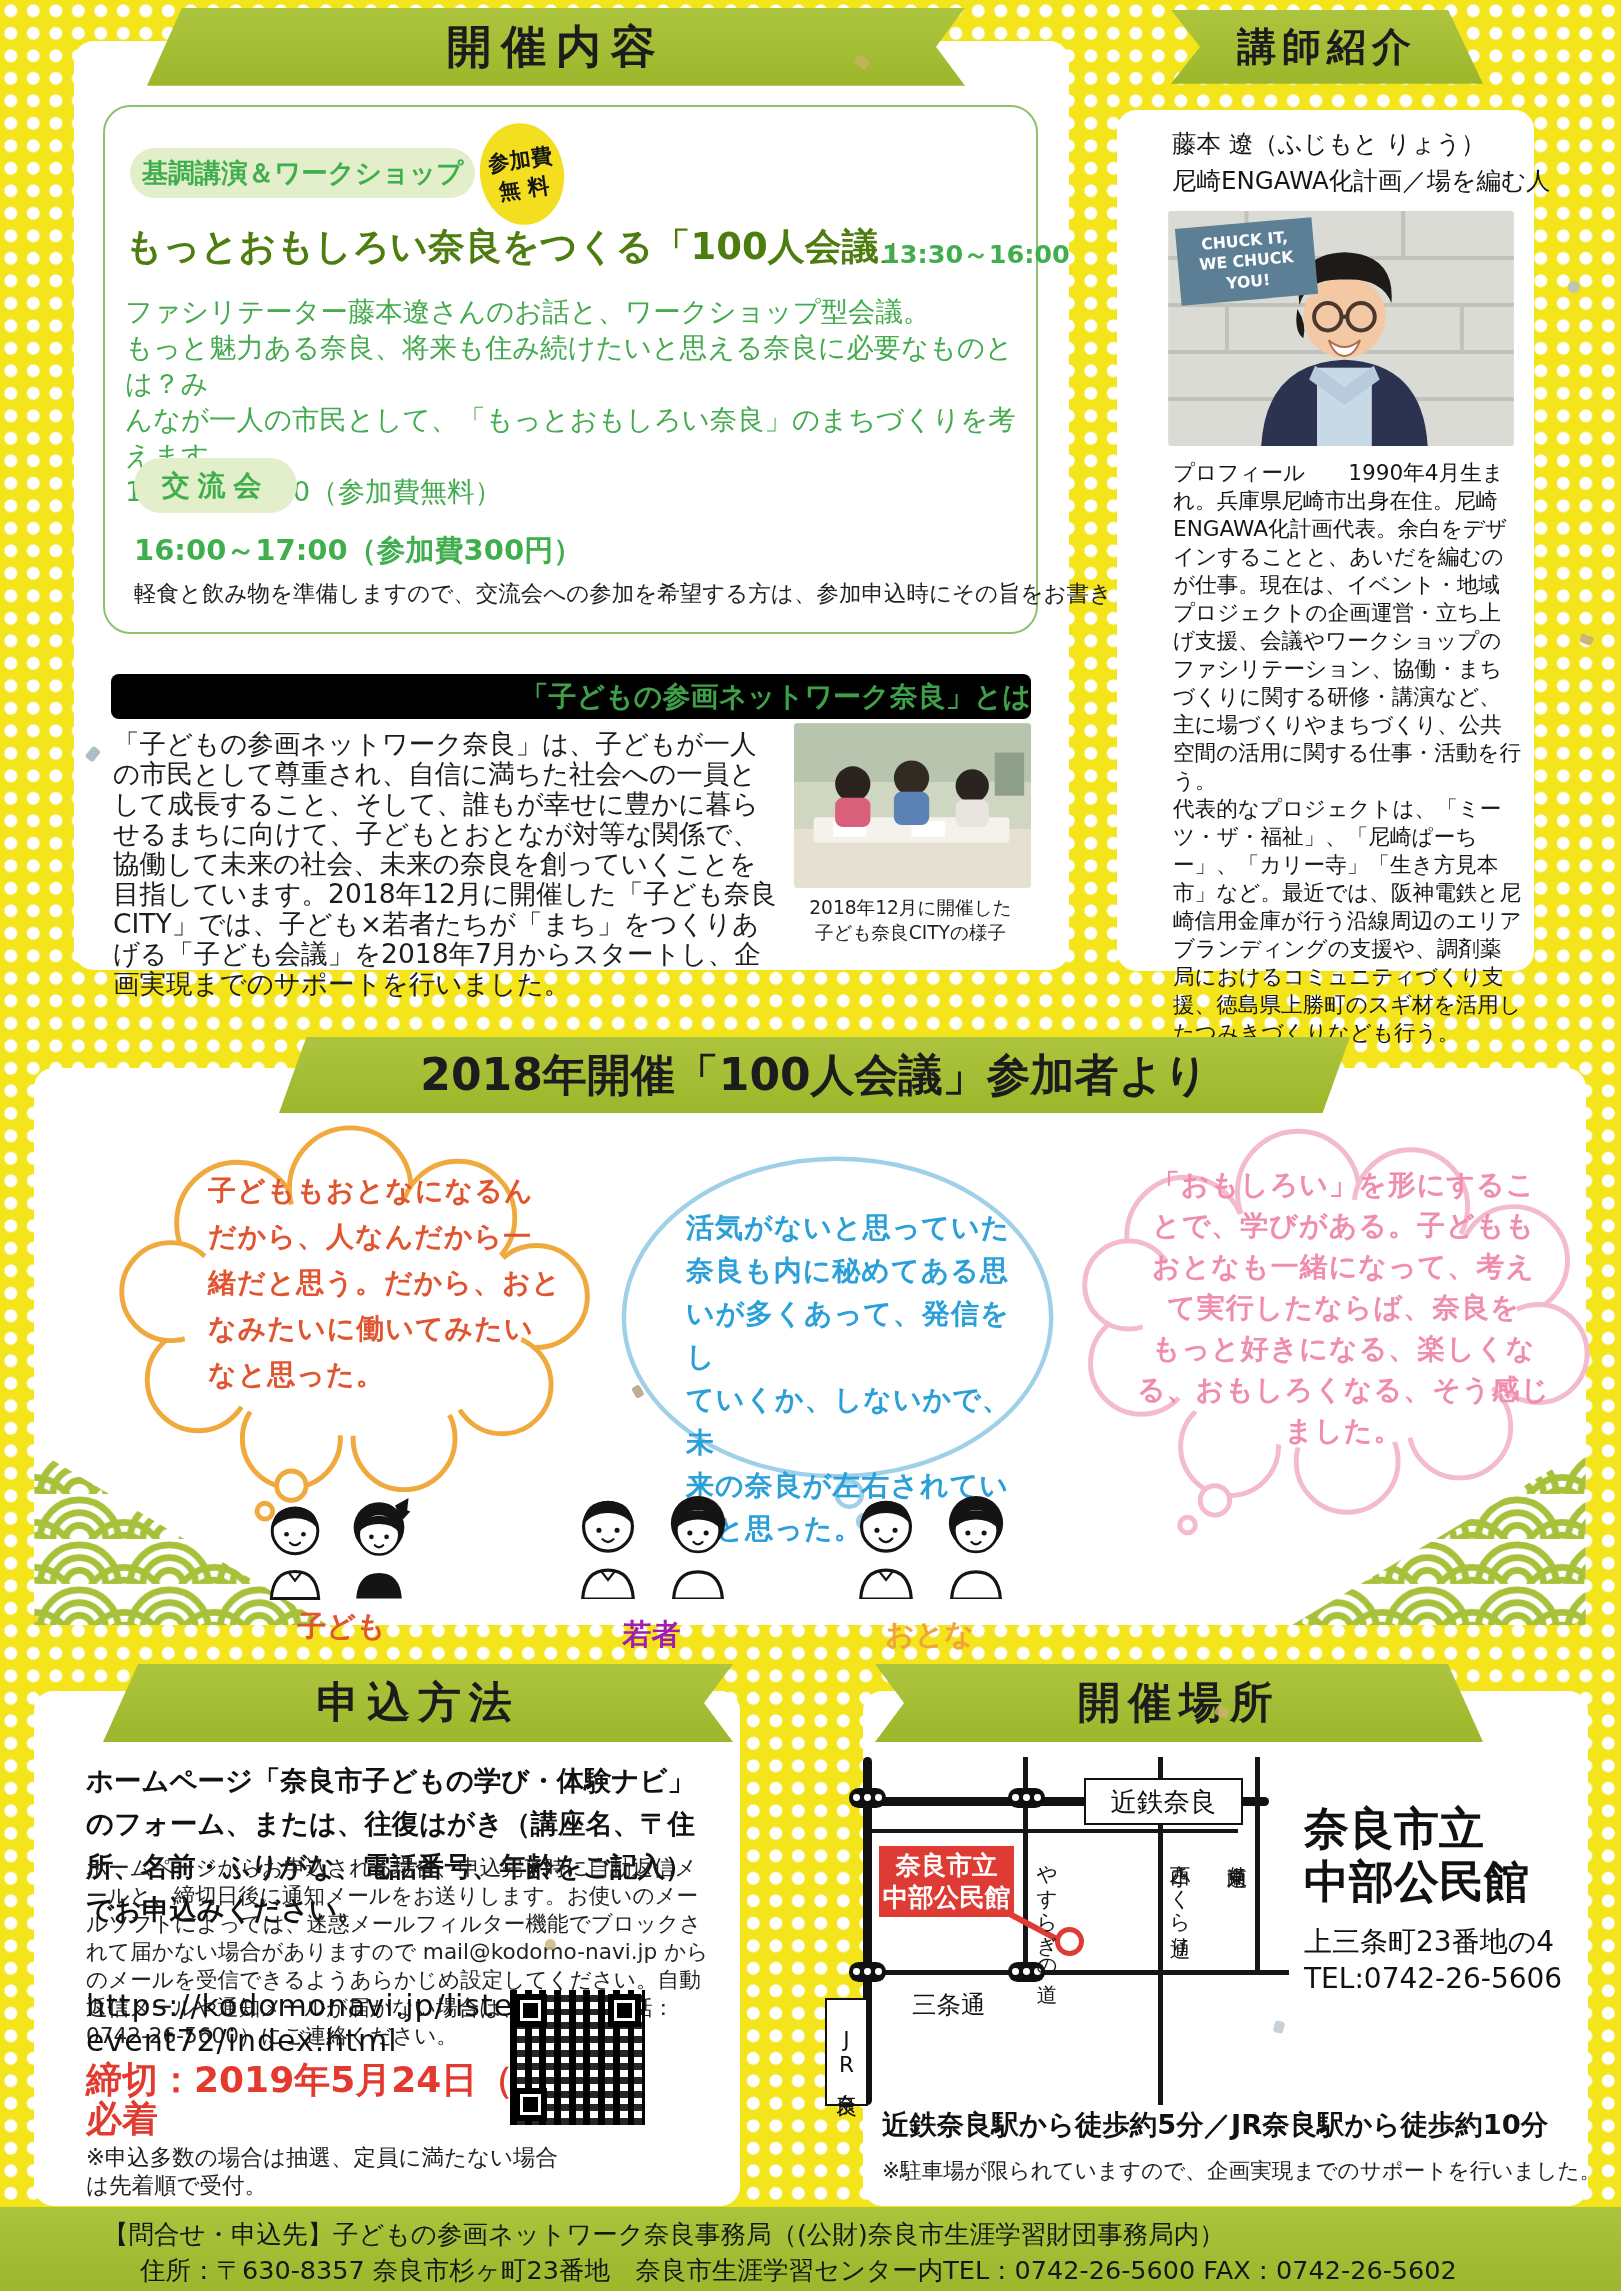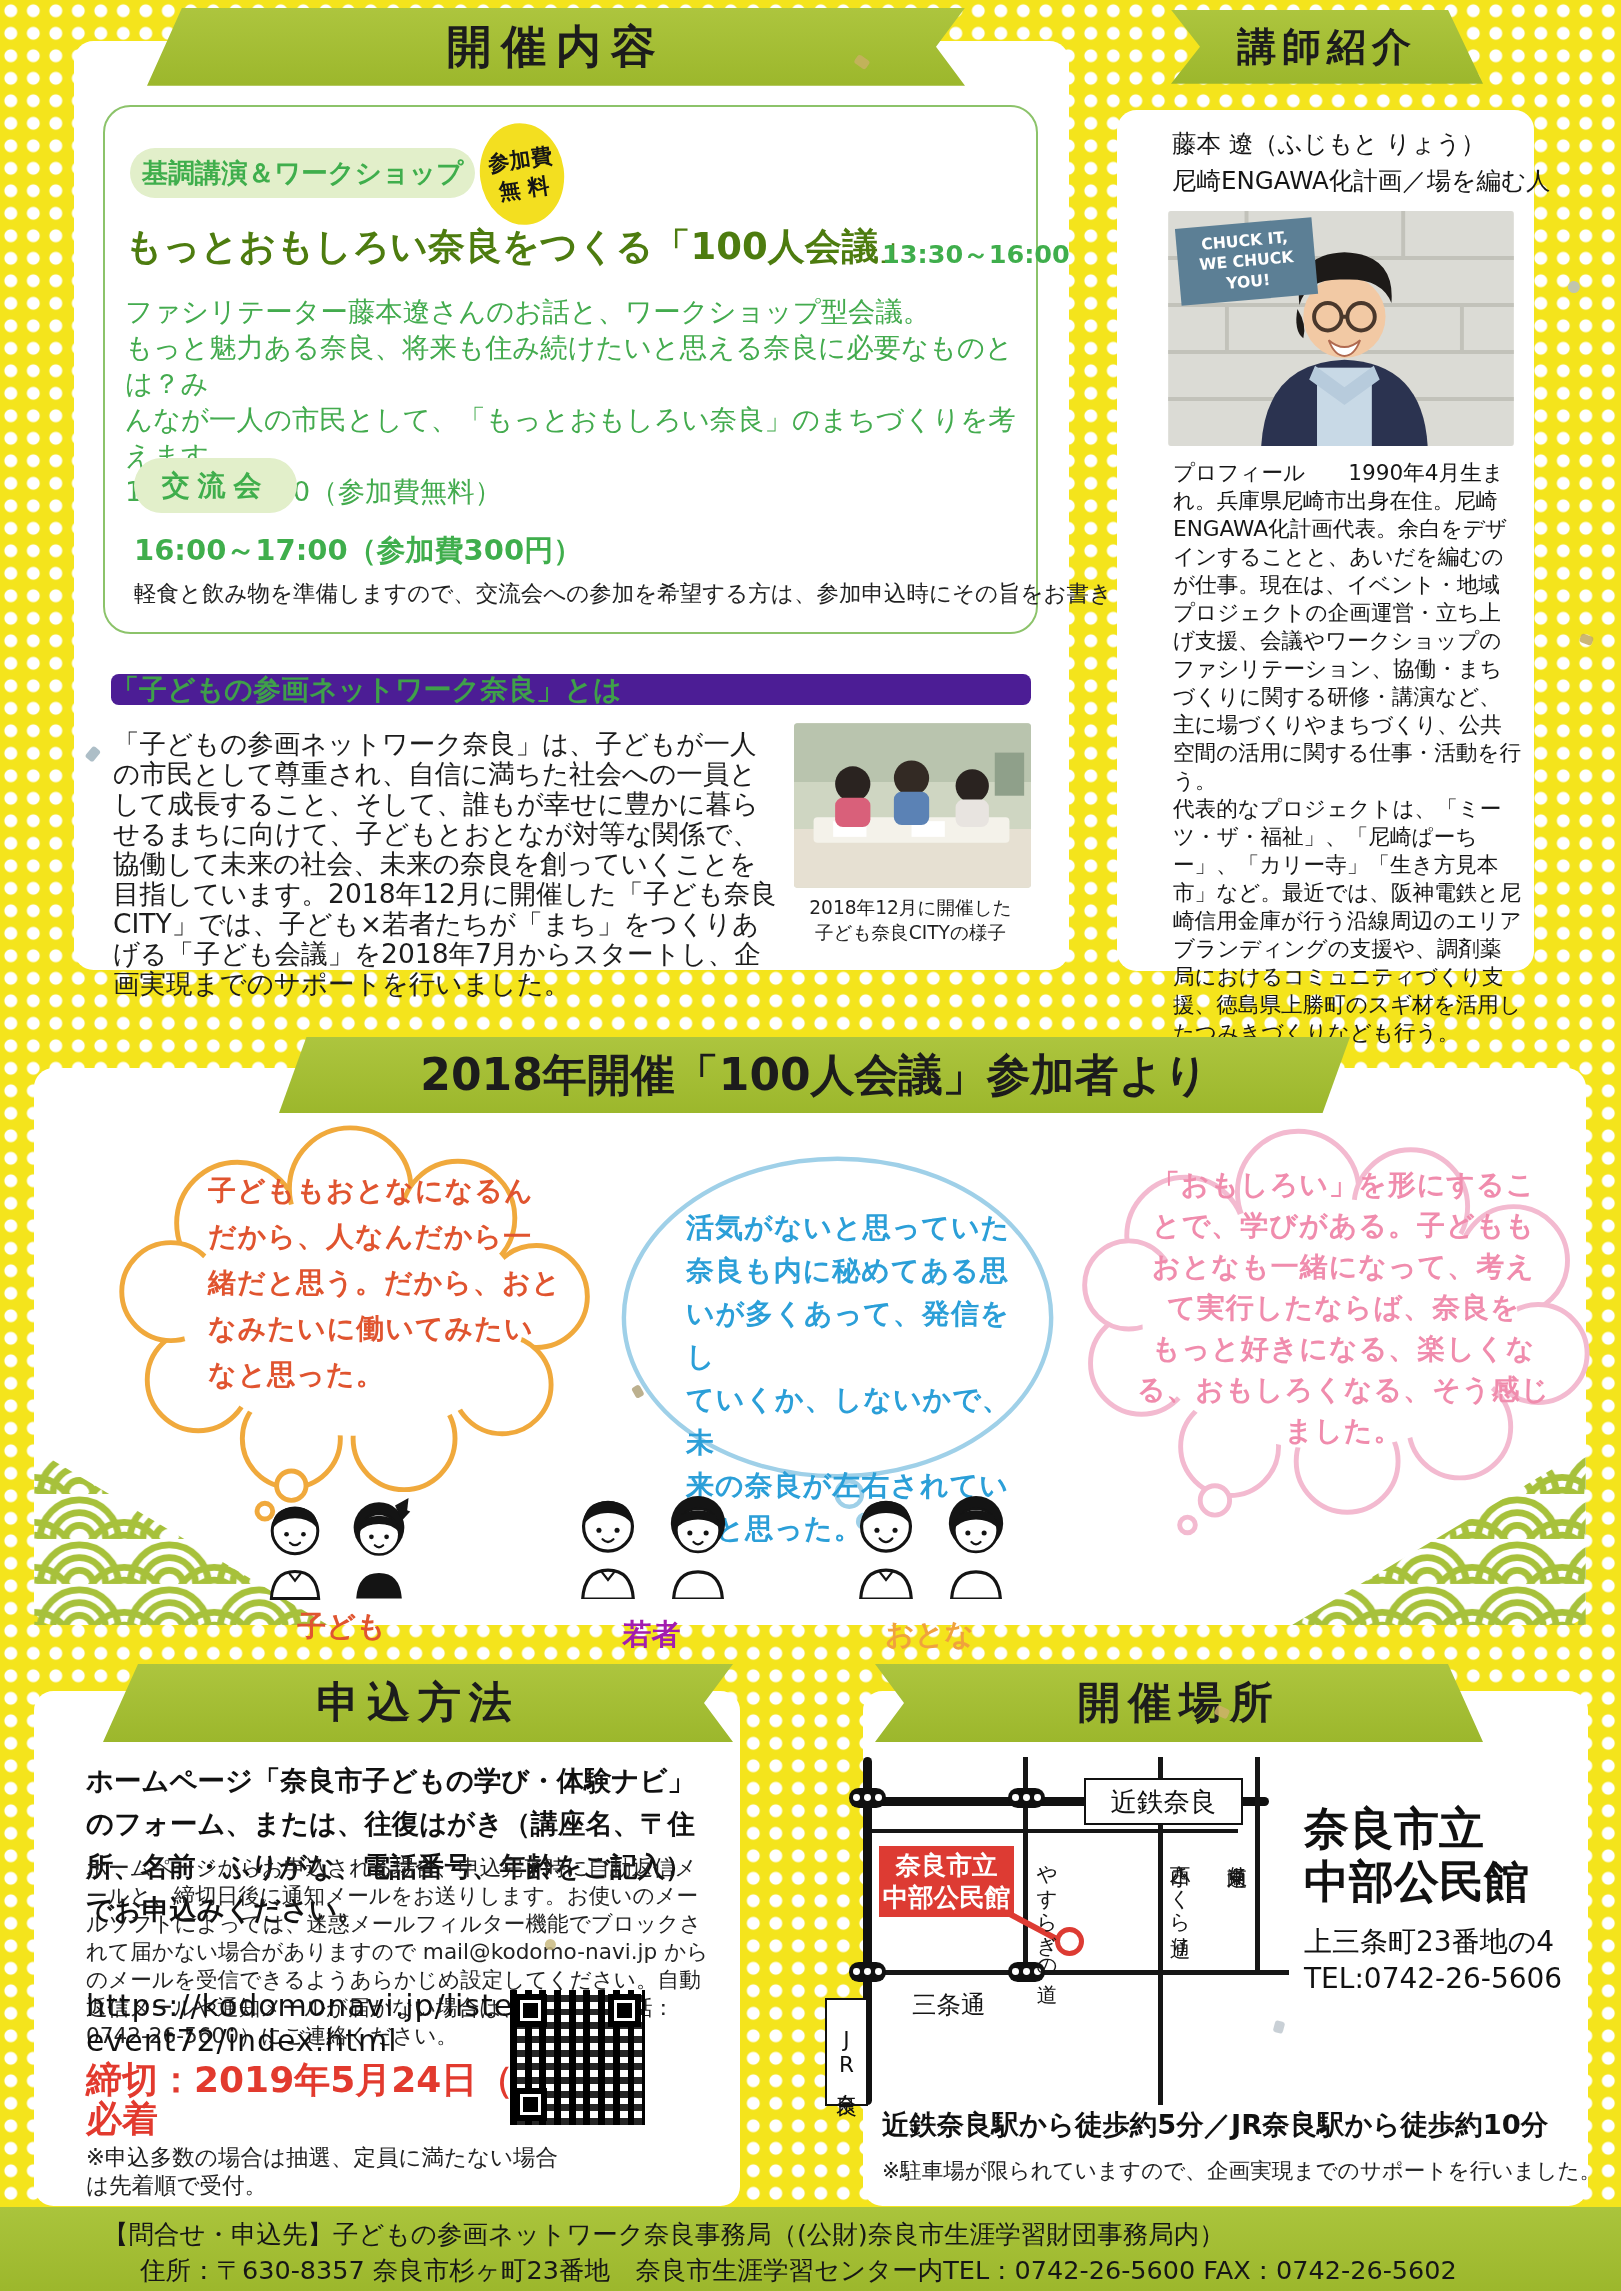--- a/index.html
+++ b/index.html
@@ -30,22 +30,22 @@
   #pill1{left:130px;top:140px;width:345px;height:50px;font-size:26.5px;margin-top:8px;}
   #badge{left:480px;top:123px;width:84px;height:102px;background:#f3df20;border-radius:50%;
          display:flex;align-items:center;justify-content:center;text-align:center;
          font-size:21.6px;font-weight:700;color:#151515;line-height:1.35;transform:rotate(-8deg);}
   #kn-title{left:125px;top:222px;font-size:37px;font-weight:700;color:#4d7c0f;}
   #kn-time{left:882px;top:237px;font-size:25.5px;color:#3fae4c;font-weight:700;}
   #kn-desc{left:125px;top:294px;width:900px;font-size:27.4px;line-height:36px;color:#43ab4e;}
   #pill2{left:134px;top:458px;width:163px;height:55px;font-size:28px;letter-spacing:7.8px;}
   #ex-time{left:134px;top:531px;font-size:29px;color:#3fae4c;font-weight:700;}
   #ex-note{left:134px;top:578px;font-size:22.5px;color:#222222;}
-  #about-banner{left:111px;top:674px;width:920px;height:31px;background:#4c1d95;border-radius:7.8px;
-      display:flex;align-items:center;justify-content:flex-start;font-size:28px;font-weight:700;color:#3fa04a;}
+  #about-banner{left:111px;top:674px;width:920px;height:45px;background:#000000;border-radius:7.8px;
+      display:flex;align-items:center;justify-content:flex-end;font-size:28px;font-weight:700;color:#3fa04a;}
   #about-body{left:113px;top:729px;width:668px;font-size:26.5px;line-height:30px;color:#1c1c1c;}
   #kids-photo{left:794px;top:723px;width:237px;height:165px;border-radius:3.9px;overflow:hidden;}
   #kids-caption{left:782px;top:895px;width:257px;text-align:center;font-size:18.6px;line-height:1.35;color:#222;}
 
   
   #panel-2{left:1117px;top:110px;width:417px;height:861px;}
   #rb2{left:1171px;top:9.8px;width:312px;height:74px;font-size:39px;letter-spacing:5.9px;}
   #sp-name{left:1172px;top:127px;font-size:24.5px;color:#161616;}
   #sp-role{left:1172px;top:164px;font-size:24.5px;color:#161616;}
   #sp-photo{left:1168px;top:211px;width:346px;height:235px;overflow:hidden;border-radius:2.9px;}

